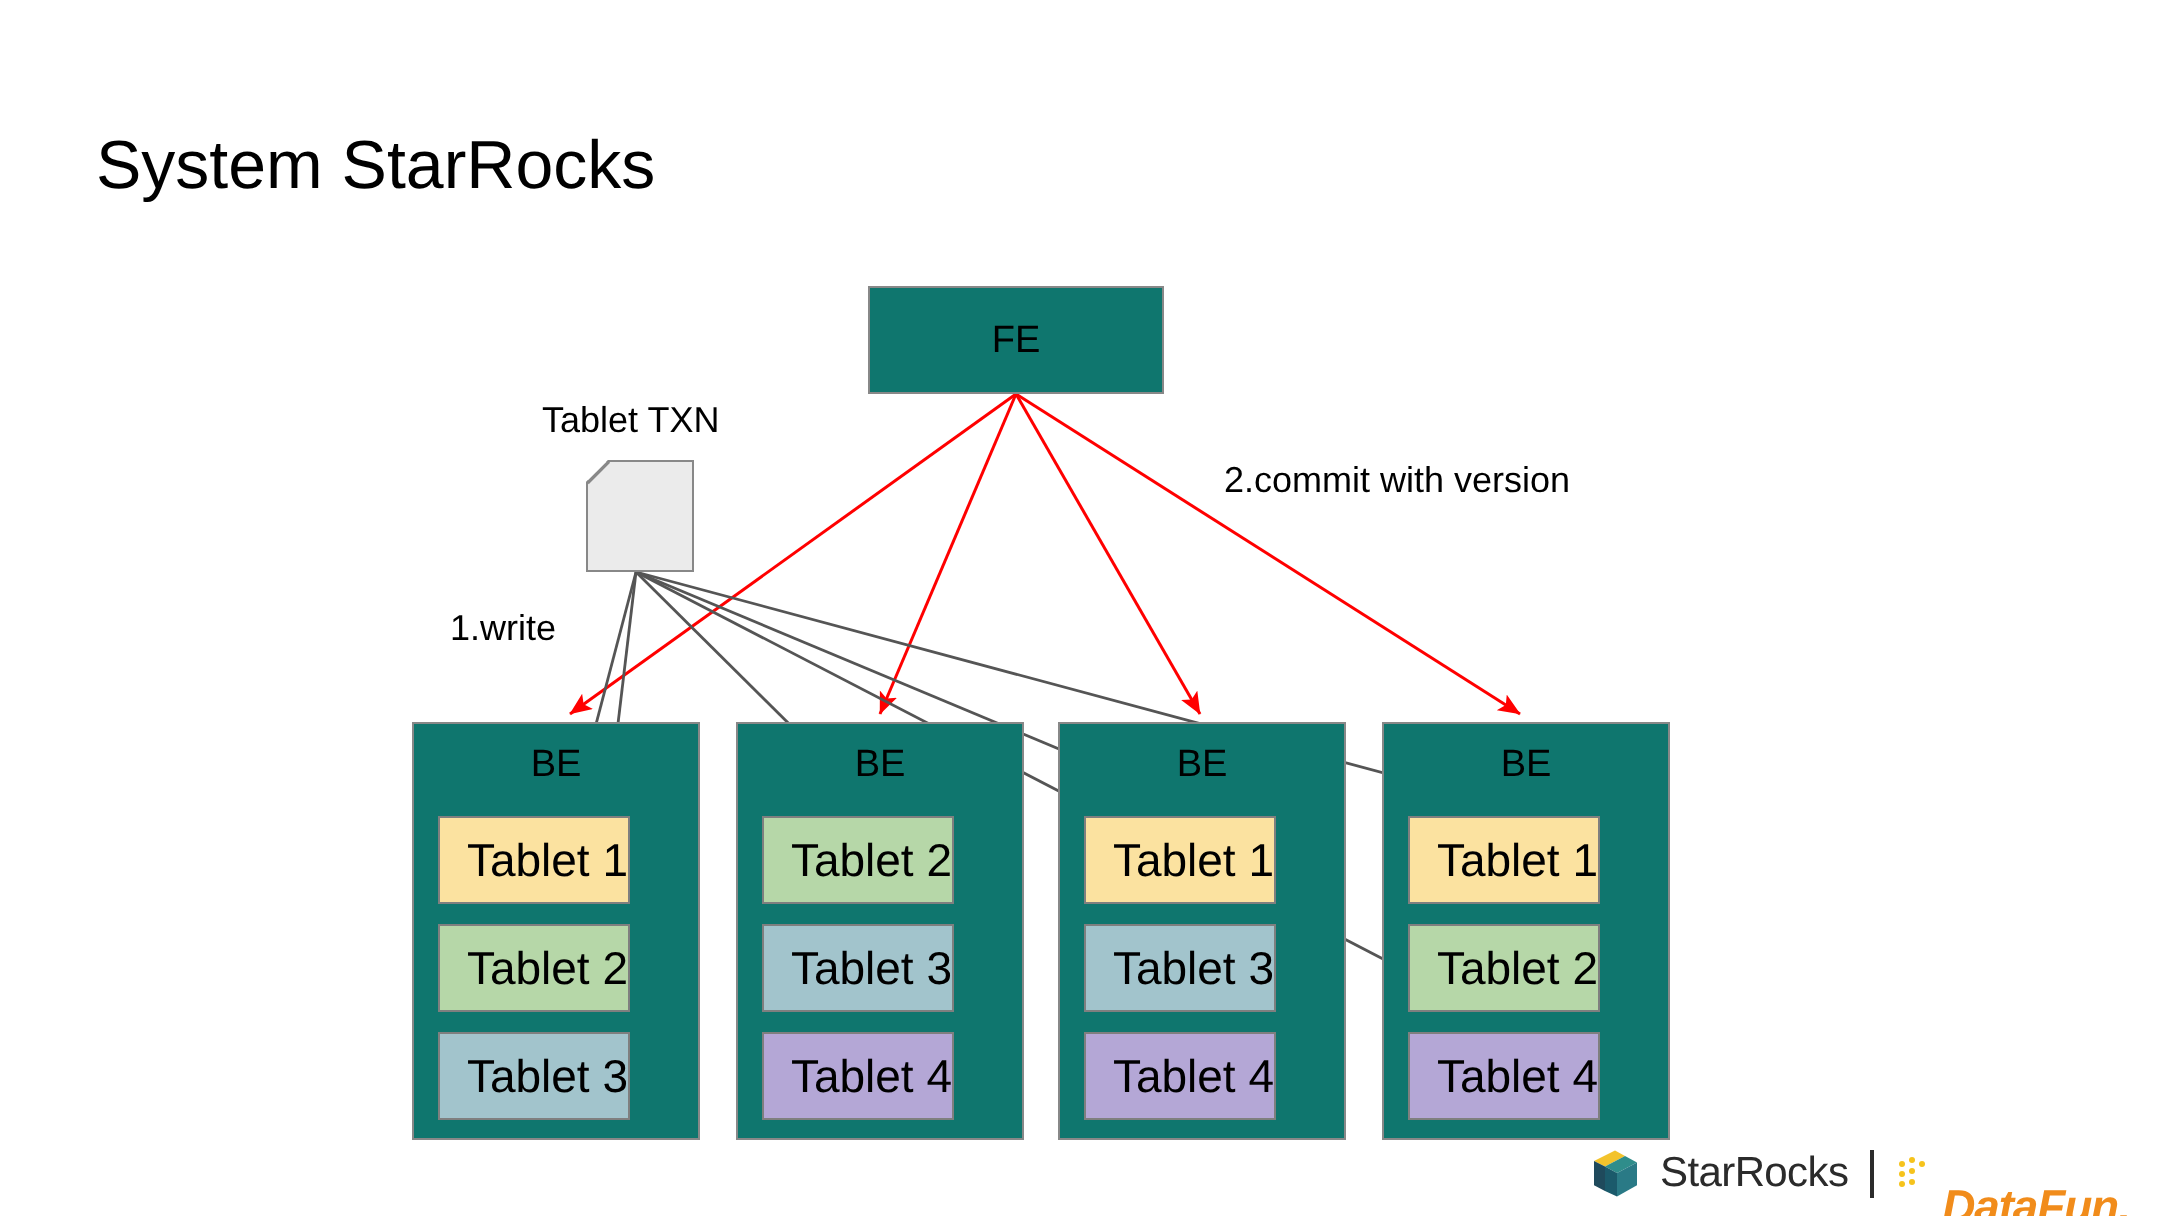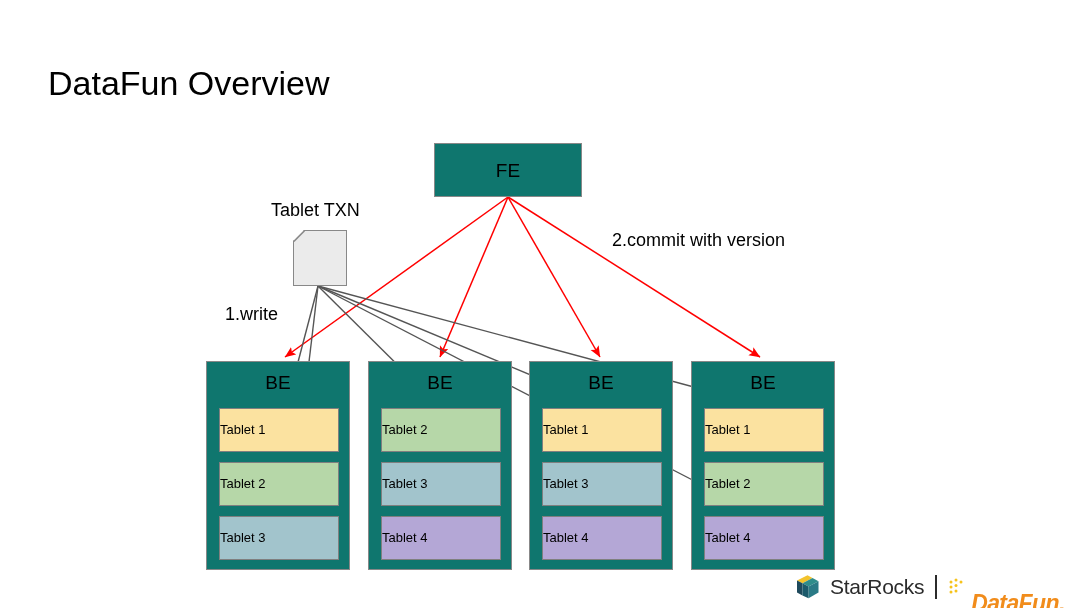--- a/index.html
+++ b/index.html
@@ -102,27 +102,27 @@
     white-space: nowrap;
   }
   #label-write-txn { left: 271px; top: 199px; }
   #label-step1     { left: 225px; top: 303px; }
   #label-step2     { left: 612px; top: 229px; }
 
   
   .tablet {
     position: absolute;
     left: 12px;
-    width: 120px;
+    width: 96px;
     height: 44px;
     border: 1.4px solid #7f7f7f;
     box-sizing: border-box;
-    font-size: 13px;
+    font-size: 23px;
     line-height: 42px;
-    text-align: left;
+    text-align: right;
     color: #000000;
     white-space: nowrap;
   }
   .tablet.slot0 { top: 46px; }
   .tablet.slot1 { top: 100px; }
   .tablet.slot2 { top: 154px; }
 
   .tablet.c-yellow { background: #fbe2a0; }
   .tablet.c-green  { background: #b6d7a8; }
   .tablet.c-teal   { background: #a2c4cc; }
@@ -166,21 +166,21 @@
     letter-spacing: -0.6px;
     color: #f18c1b;
     margin-top: 32px;
   }
 </style>
 </head>
 <body>
 
 <div id="slide">
 
-  <div class="page-title">DataFun Overview</div>
+  <div class="page-title">System StarRocks</div>
 
   <svg id="arrow-layer" viewBox="0 0 1080 608">
     <defs>
       <marker id="ah-red" markerWidth="9" markerHeight="9" refX="7.2" refY="3.1" orient="auto" markerUnits="strokeWidth">
         <path d="M0,0 L7.4,3.1 L0,6.2 L1.6,3.1 Z" fill="#ff0000"></path>
       </marker>
       <marker id="ah-gray" markerWidth="9" markerHeight="9" refX="7.2" refY="3.1" orient="auto" markerUnits="strokeWidth">
         <path d="M0,0 L7.4,3.1 L0,6.2 L1.6,3.1 Z" fill="#555555"></path>
       </marker>
     </defs>

